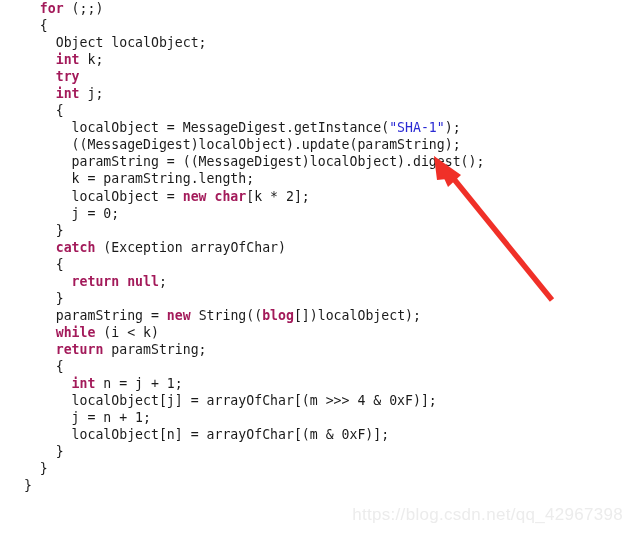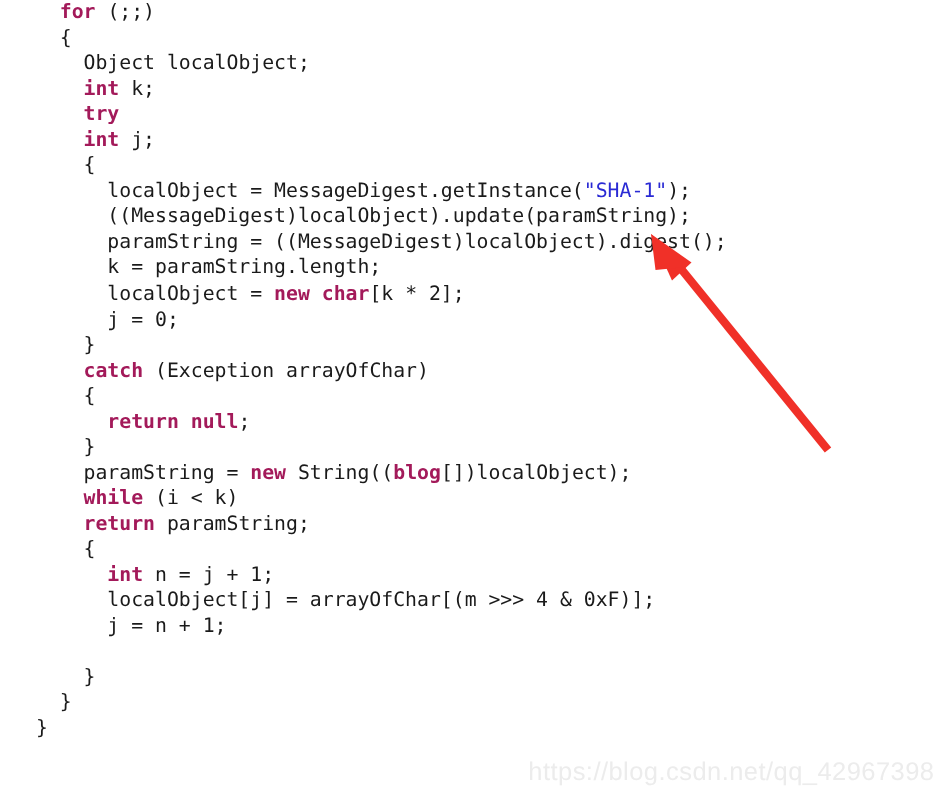--- a/index.html
+++ b/index.html
@@ -85,21 +85,21 @@
     <div class="code-line"><span class="tok tok-plain">     </span><span class="tok tok-plain">{</span></div>
     <div class="code-line"><span class="tok tok-plain">       </span><span class="tok tok-kw">return null</span><span class="tok tok-plain">;</span></div>
     <div class="code-line"><span class="tok tok-plain">     </span><span class="tok tok-plain">}</span></div>
     <div class="code-line"><span class="tok tok-plain">     </span><span class="tok tok-plain">paramString = </span><span class="tok tok-kw">new</span><span class="tok tok-plain"> String((</span><span class="tok tok-kw">blog</span><span class="tok tok-plain">[])localObject);</span></div>
     <div class="code-line"><span class="tok tok-plain">     </span><span class="tok tok-kw">while</span><span class="tok tok-plain"> (i &lt; k)</span></div>
     <div class="code-line"><span class="tok tok-plain">     </span><span class="tok tok-kw">return</span><span class="tok tok-plain"> paramString;</span></div>
     <div class="code-line"><span class="tok tok-plain">     </span><span class="tok tok-plain">{</span></div>
     <div class="code-line"><span class="tok tok-plain">       </span><span class="tok tok-kw">int</span><span class="tok tok-plain"> n = j + 1;</span></div>
     <div class="code-line"><span class="tok tok-plain">       </span><span class="tok tok-plain">localObject[j] = arrayOfChar[(m &gt;&gt;&gt; 4 &amp; 0xF)];</span></div>
     <div class="code-line"><span class="tok tok-plain">       </span><span class="tok tok-plain">j = n + 1;</span></div>
-    <div class="code-line"><span class="tok tok-plain">       </span></div>
+    <div class="code-line"><span class="tok tok-plain">       </span><span class="tok tok-plain">localObject[n] = arrayOfChar[(m &amp; 0xF)];</span></div>
     <div class="code-line"><span class="tok tok-plain">     </span><span class="tok tok-plain">}</span></div>
     <div class="code-line"><span class="tok tok-plain">   </span><span class="tok tok-plain">}</span></div>
     <div class="code-line"><span class="tok tok-plain"> </span><span class="tok tok-plain">}</span></div>
   </div>
 
 <svg id="annotation-arrow" viewBox="0 0 629 539" xmlns="http://www.w3.org/2000/svg">
   <g>
     <line x1="552" y1="300" x2="449" y2="173" stroke="#f03028" stroke-width="5.5" stroke-linecap="butt"></line>
     <polygon points="434,156 461,175 448,187" fill="#f03028"></polygon>
     <polygon points="434,156 437,180 457,178" fill="#f03028"></polygon>

